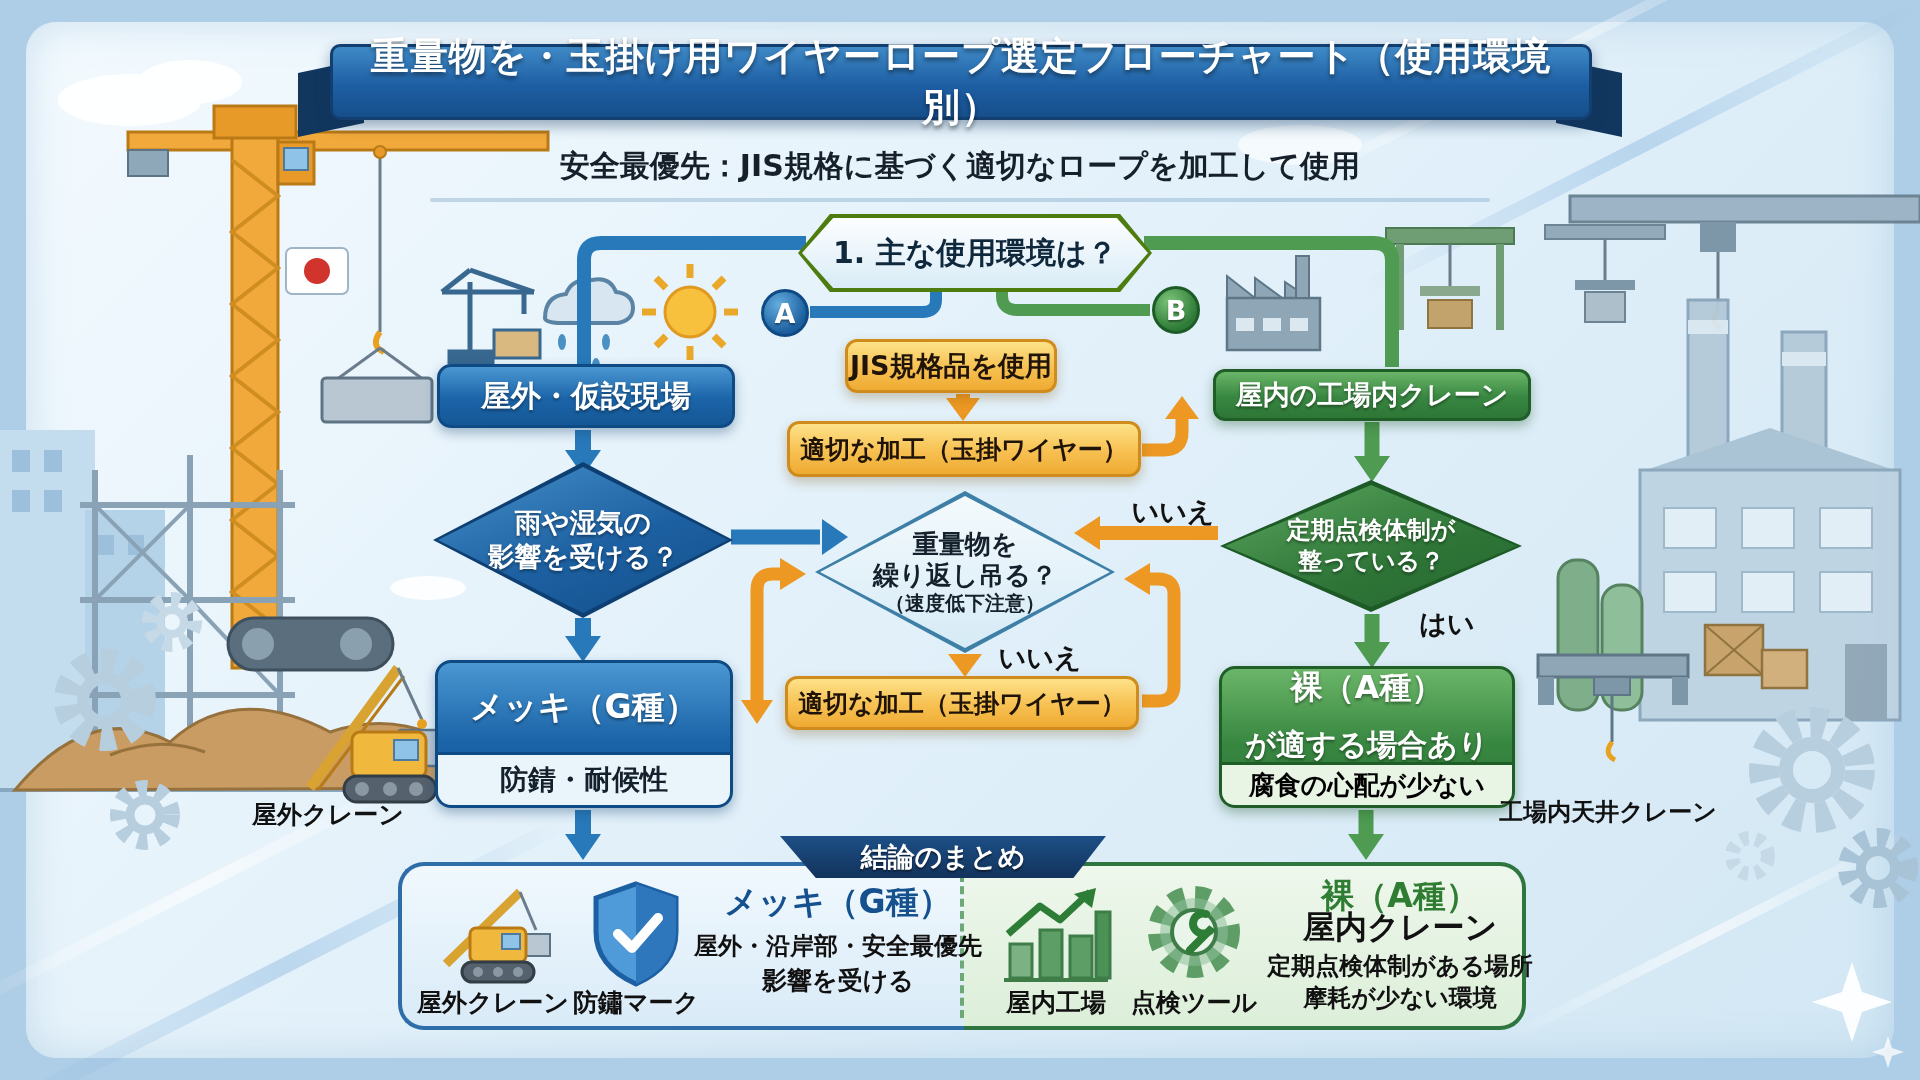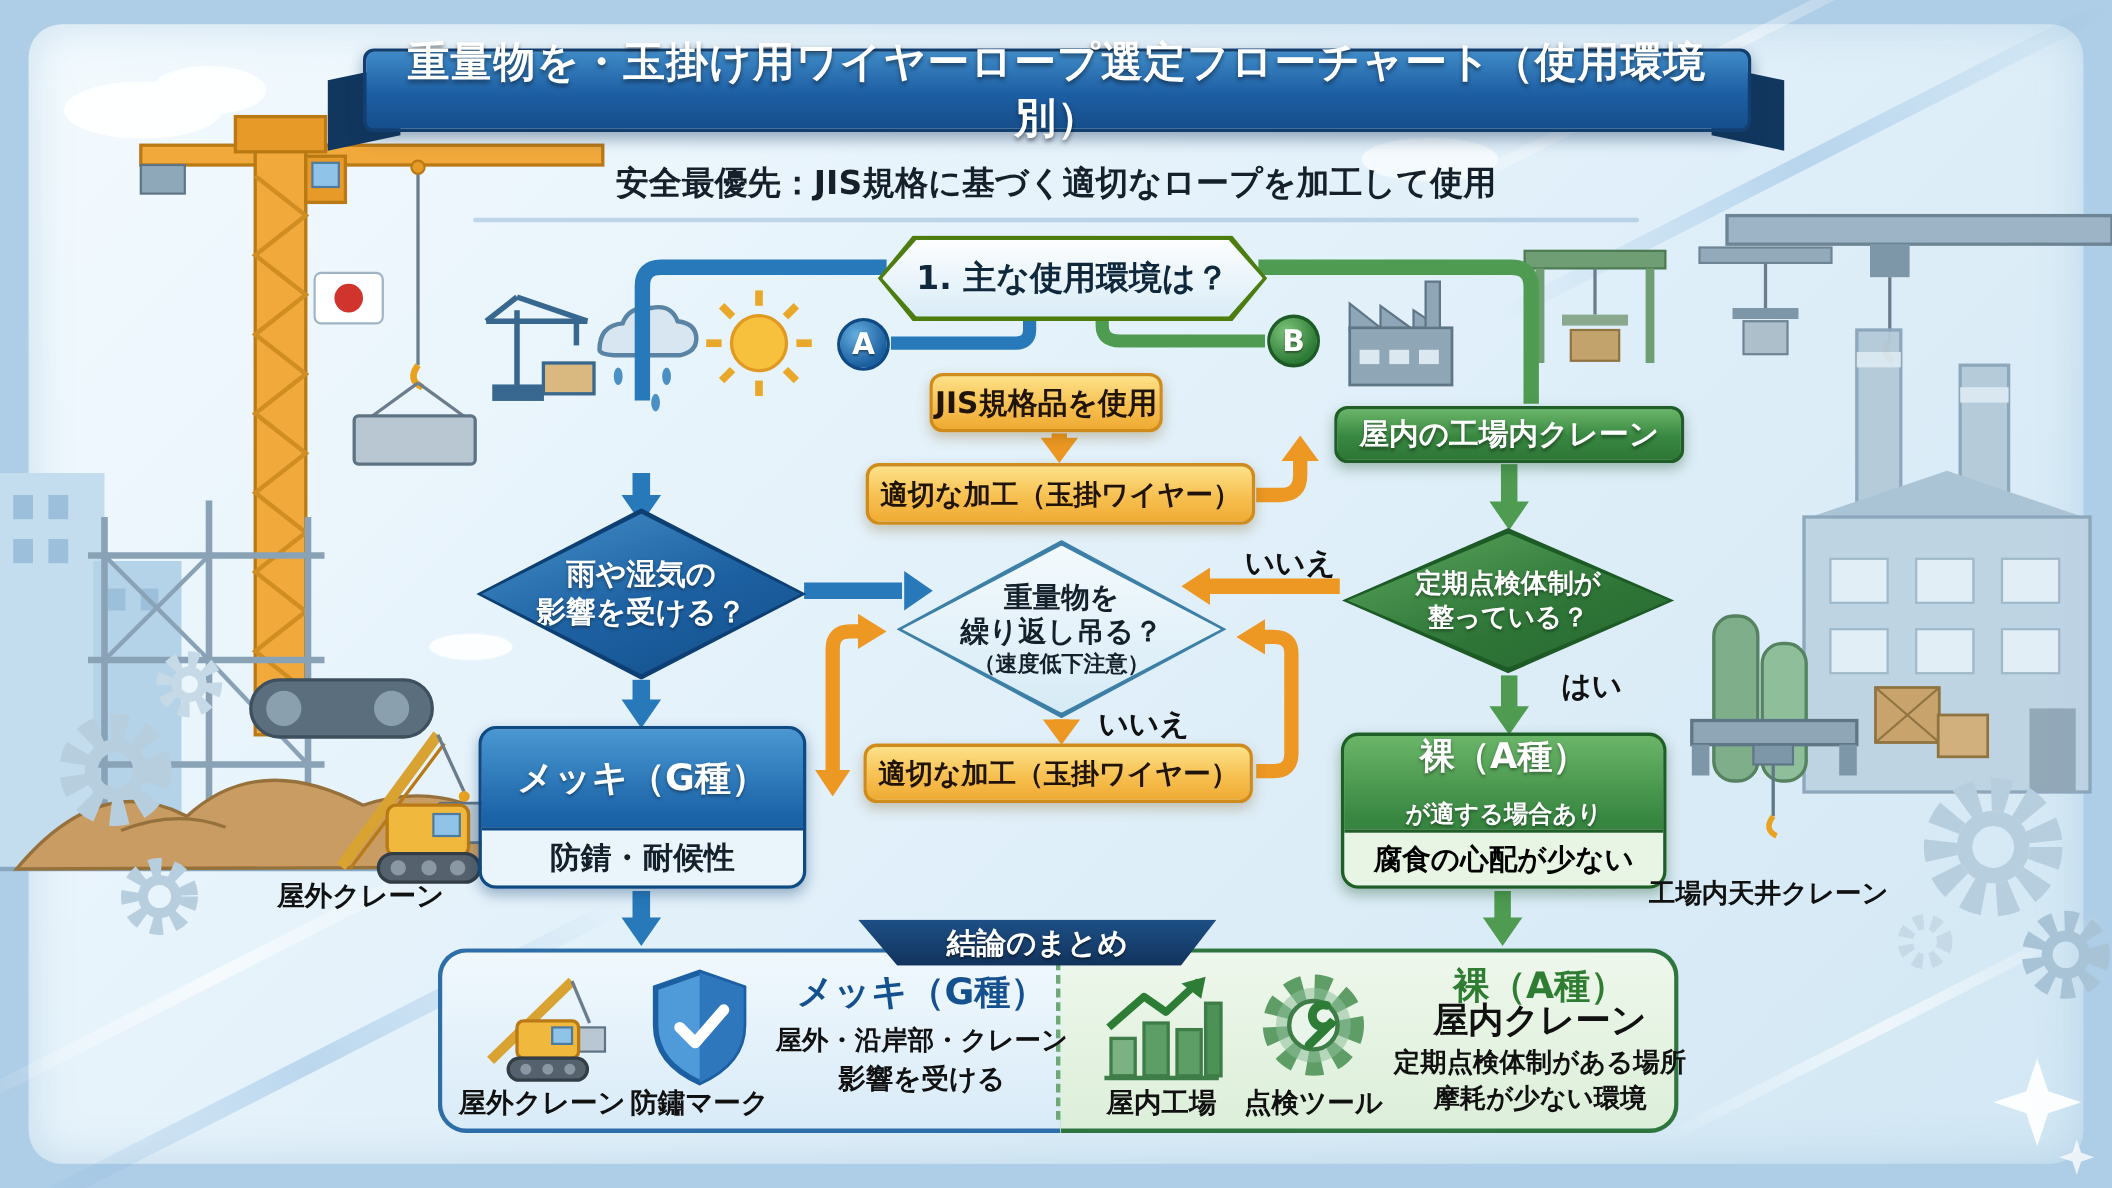--- a/index.html
+++ b/index.html
@@ -318,20 +318,21 @@
   <div class="node subtitle">安全最優先：JIS規格に基づく適切なロープを加工して使用</div>
   <div class="divider"></div>
 
   <div class="node hex-outer">
     <div class="hex-inner">1. 主な使用環境は？</div>
   </div>
 
   <div class="node branch-dot dot-a">A</div>
   <div class="node branch-dot dot-b">B</div>
 
+  <div class="node box-blue" style="left:437px;top:364px;width:298px;height:64px;font-size:30px;">屋外・仮設現場</div>
 
   <div class="node box-orange" style="left:845px;top:339px;width:212px;height:54px;font-size:27px;">JIS規格品を使用</div>
 
   <div class="node box-orange" style="left:787px;top:421px;width:354px;height:56px;font-size:25px;">適切な加工（玉掛ワイヤー）</div>
 
   <div class="node diam-outer" style="left:433px;top:462px;width:300px;height:156px;">
     <div class="diam" style="background:#0d3f72;"></div>
     <div class="diam-in" style="background:linear-gradient(160deg,#4590ca 0%,#1d60a1 55%,#124f8c 100%);color:#fff;font-size:27px;text-shadow:0 2px 3px rgba(0,0,0,.4);line-height:1.25;">
       <span>雨や湿気の</span>
       <span>影響を受ける？</span>
@@ -365,21 +366,21 @@
       <span>整っている？</span>
     </div>
   </div>
 
   <div class="lbl" style="left:1118px;top:494px;width:110px;font-size:27px;">いいえ</div>
   <div class="lbl" style="left:1402px;top:606px;width:90px;font-size:27px;">はい</div>
 
   <div class="node box-green two-part" style="left:1219px;top:666px;width:296px;height:142px;border-radius:16px;">
     <div class="top" style="line-height:1.15;">
       <span style="font-size:32px;">裸（A種）</span>
-      <span style="font-size:22px;margin-top:22px;">が適する場合あり</span>
+      <span style="font-size:30px;margin-top:22px;">が適する場合あり</span>
     </div>
     <div style="height:48px;background:#e8f4e4;color:#000000;text-shadow:none;display:flex;align-items:center;justify-content:center;font-size:26px;border-top:3px solid #1f5f27;">腐食の心配が少ない</div>
   </div>
 
   <div class="lbl" style="left:228px;top:798px;width:200px;font-size:25px;">屋外クレーン</div>
   <div class="lbl" style="left:1478px;top:796px;width:260px;font-size:24px;">工場内天井クレーン</div>
 
   <div class="banner">結論のまとめ</div>
   <div class="concl-panel">
     <div class="concl-half concl-left"></div>
@@ -400,21 +401,21 @@
     <div class="lbl" style="left:14px;top:124px;width:162px;font-size:25px;position:absolute;">屋外クレーン</div>
 
     <svg class="cicon" style="left:190px;top:18px;" width="96" height="108" viewBox="0 0 96 108">
       <path d="M48 4 L88 18 V52 Q88 86 48 104 Q8 86 8 52 V18 Z" fill="#4f9ad8" stroke="#1d5fa3" stroke-width="5"></path>
       <path d="M48 4 L88 18 V52 Q88 86 48 104 Z" fill="#2f77bd"></path>
       <path d="M30 54 L44 68 L70 38" fill="none" stroke="#ffffff" stroke-width="10" stroke-linecap="round" stroke-linejoin="round"></path>
     </svg>
     <div class="lbl" style="left:168px;top:124px;width:140px;font-size:25px;position:absolute;">防鏽マーク</div>
 
     <div class="lbl" style="left:318px;top:18px;width:244px;font-size:33px;color:#15518f;position:absolute;">メッキ（G種）</div>
-    <div class="lbl" style="left:296px;top:68px;width:288px;font-size:24px;position:absolute;">屋外・沿岸部・クレーン</div>
+    <div class="lbl" style="left:296px;top:68px;width:288px;font-size:24px;position:absolute;">屋外・沿岸部・安全最優先</div>
     <div class="lbl" style="left:318px;top:102px;width:244px;font-size:25px;position:absolute;">影響を受ける</div>
 
     <svg class="cicon" style="left:600px;top:20px;" width="116" height="104" viewBox="0 0 116 104">
       <rect x="12" y="62" width="22" height="34" fill="#7cb183" stroke="#3f7d48" stroke-width="3"></rect>
       <rect x="42" y="48" width="22" height="48" fill="#5d9e66" stroke="#3f7d48" stroke-width="3"></rect>
       <rect x="72" y="54" width="22" height="42" fill="#5d9e66" stroke="#3f7d48" stroke-width="3"></rect>
       <rect x="98" y="30" width="14" height="66" fill="#4c9156" stroke="#3f7d48" stroke-width="3"></rect>
       <path d="M10 52 L42 24 L62 38 L92 10" fill="none" stroke="#2e7d37" stroke-width="7" stroke-linejoin="round"></path>
       <polygon points="94,26 98,6 76,12" fill="#2e7d37"></polygon>
       <line x1="6" y1="98" x2="110" y2="98" stroke="#3f7d48" stroke-width="4"></line>

